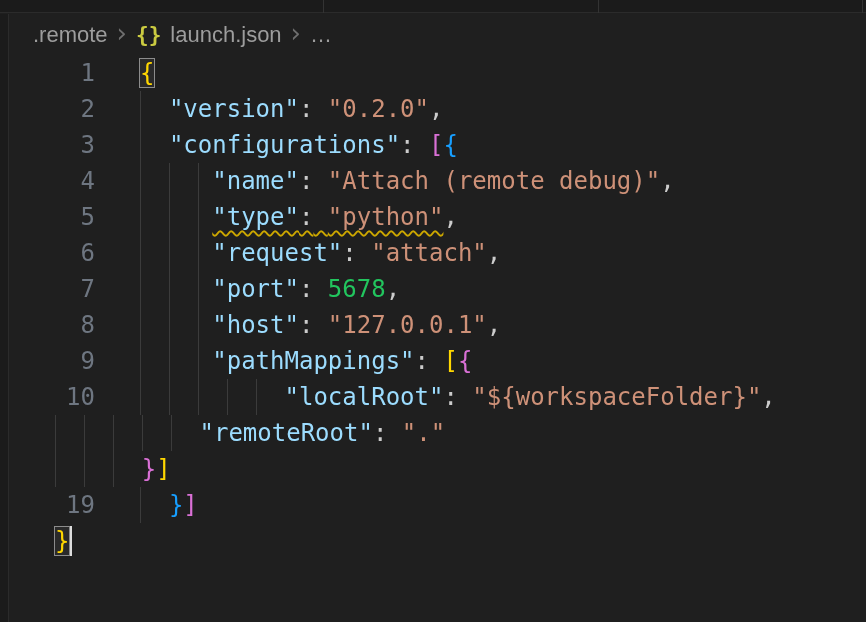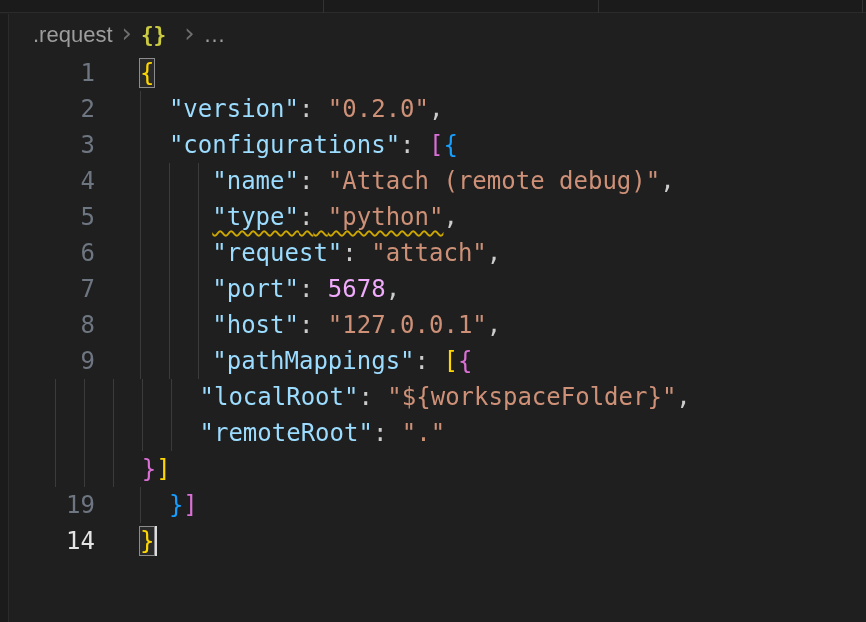--- a/index.html
+++ b/index.html
@@ -89,21 +89,21 @@
     color: #cccccc;
   }
   .guide {
     position: absolute; top: 0; bottom: 0; width: 1px;
     background: #3b3b3b;
   }
 
   
   .tok-key { color: #9cdcfe; }
   .tok-str { color: #ce9178; }
-  .tok-num { color: #f0abfc; }
+  .tok-num { color: #22c55e; }
   .tok-pn  { color: #cccccc; }
   .tok-pl  { color: #cccccc; }
   .tok-b1  { color: #ffd700; }
   .tok-b2  { color: #da70d6; }
   .tok-b3  { color: #179fff; }
 
   .box {
     outline: 1px solid #8c8c8c;
     background: rgba(200, 200, 200, 0.07);
   }
@@ -126,23 +126,24 @@
 
 <div class="topbar" id="topbar">
     <div class="tab-sep" style="left: 323px;"></div>
     <div class="tab-sep" style="left: 598px;"></div>
     <div class="tab-sep" style="left: 862px;"></div>
   </div>
 <div class="leftstrip"></div>
 
 <div class="editor">
   <div class="breadcrumbs" id="breadcrumbs">
-      <span class="crumb">.request</span>
+      <span class="crumb">.remote</span>
       <span class="crumb-sep">›</span>
       <span class="crumb-icon">{}</span>
+      <span class="crumb">launch.json</span>
       <span class="crumb-sep">›</span>
       <span class="crumb">…</span>
     </div>
   <div class="code-area" id="code-area">
       <div class="line">
         <div class="ln">1</div>
         <div class="content"><span class="tok-b1 box">{</span></div>
       </div>
       <div class="line">
         <div class="ln">2</div>
@@ -170,30 +171,30 @@
       </div>
       <div class="line">
         <div class="ln">8</div>
         <div class="content"><span class="guide" style="left: calc(0ch + 45px);"></span><span class="guide" style="left: calc(2ch + 45px);"></span><span class="guide" style="left: calc(4ch + 45px);"></span><span class="tok-pl">     </span><span class="tok-key">"host"</span><span class="tok-pn">:</span><span class="tok-pl"> </span><span class="tok-str">"127.0.0.1"</span><span class="tok-pn">,</span></div>
       </div>
       <div class="line">
         <div class="ln">9</div>
         <div class="content"><span class="guide" style="left: calc(0ch + 45px);"></span><span class="guide" style="left: calc(2ch + 45px);"></span><span class="guide" style="left: calc(4ch + 45px);"></span><span class="tok-pl">     </span><span class="tok-key">"pathMappings"</span><span class="tok-pn">:</span><span class="tok-pl"> </span><span class="tok-b1">[</span><span class="tok-b2">{</span></div>
       </div>
       <div class="line">
+        <div class="ln">10</div>
         <div class="content"><span class="guide" style="left: calc(0ch + 45px);"></span><span class="guide" style="left: calc(2ch + 45px);"></span><span class="guide" style="left: calc(4ch + 45px);"></span><span class="guide" style="left: calc(6ch + 45px);"></span><span class="guide" style="left: calc(8ch + 45px);"></span><span class="tok-pl">          </span><span class="tok-key">"localRoot"</span><span class="tok-pn">:</span><span class="tok-pl"> </span><span class="tok-str">"${workspaceFolder}"</span><span class="tok-pn">,</span></div>
       </div>
       <div class="line">
         <div class="content"><span class="guide" style="left: calc(0ch + 45px);"></span><span class="guide" style="left: calc(2ch + 45px);"></span><span class="guide" style="left: calc(4ch + 45px);"></span><span class="guide" style="left: calc(6ch + 45px);"></span><span class="guide" style="left: calc(8ch + 45px);"></span><span class="tok-pl">          </span><span class="tok-key">"remoteRoot"</span><span class="tok-pn">:</span><span class="tok-pl"> </span><span class="tok-str">"."</span></div>
       </div>
       <div class="line">
         <div class="content"><span class="guide" style="left: calc(0ch + 45px);"></span><span class="guide" style="left: calc(2ch + 45px);"></span><span class="guide" style="left: calc(4ch + 45px);"></span><span class="tok-pl">      </span><span class="tok-b2">}</span><span class="tok-b1">]</span></div>
       </div>
       <div class="line">
         <div class="ln">19</div>
         <div class="content"><span class="guide" style="left: calc(0ch + 45px);"></span><span class="tok-pl">  </span><span class="tok-b3">}</span><span class="tok-b2">]</span></div>
       </div>
       <div class="line">
-        <div class="ln active">14</div>
         <div class="content"><span class="tok-b1 box">}</span><span class="cursor"></span></div>
       </div>
     </div>
 </div>
 
 </body></html>

